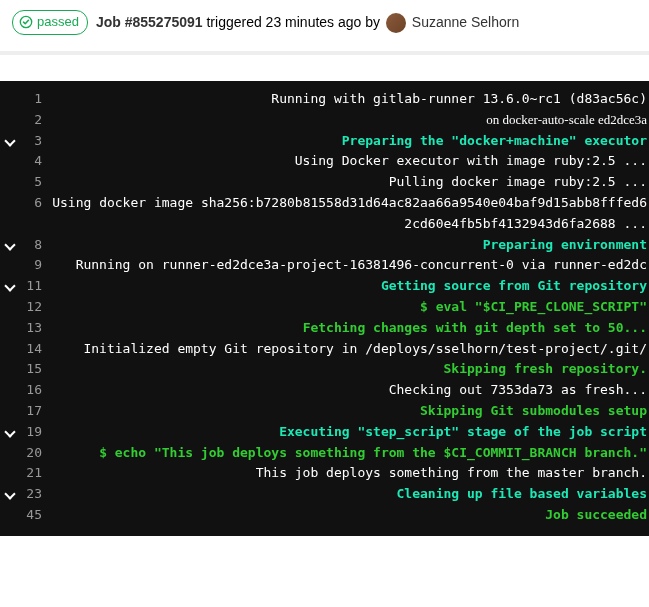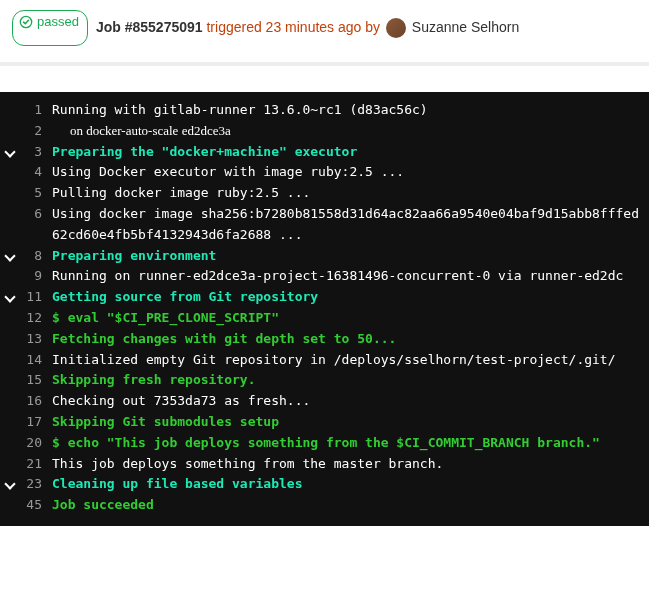--- a/index.html
+++ b/index.html
@@ -16,32 +16,32 @@
     padding: 10px 12px;
     gap: 8px;
   }
   .badge {
     display: inline-flex;
     align-items: center;
     gap: 4px;
     border: 1px solid #1aaa55;
     color: #1aaa55;
     border-radius: 12px;
-    padding: 3px 8px 16px 6px;
+    padding: 3px 8px 5px 6px;
     font-size: 13px;
     font-weight: 500;
   }
   .badge svg { width: 14px; height: 14px; }
   .job-title {
     font-weight: 600;
     color: #333;
     font-size: 14px;
   }
   .job-meta {
-    color: #c2410c;
+    color: #000000;
     font-size: 14px;
   }
   .avatar {
     width: 20px;
     height: 20px;
     border-radius: 50%;
     background: linear-gradient(135deg, #8b5a3c 0%, #6b4226 100%);
     display: inline-block;
     vertical-align: middle;
     margin: 0 2px;
@@ -83,22 +83,23 @@
     flex: 0 0 32px;
     text-align: right;
     color: #999;
     padding-right: 10px;
     user-select: none;
   }
   .content {
     flex: 1;
     white-space: pre-wrap;
     word-break: break-all;
-    padding-right: 8px;
+    padding-right: 2px;
     overflow: hidden;
+    text-align: right;
   }
   .white { color: #fff; }
   .cyan { color: #1de9b6; font-weight: bold; }
   .green { color: #32cd32; font-weight: bold; }
   .indent { padding-left: 18px; font-family: Liberation Serif, serif; }
   .chev::before {
     content: "";
     display: inline-block;
     width: 6px;
     height: 6px;
@@ -138,17 +139,18 @@
     <div class="line"><span class="arrow-col"></span><span class="lineno">6</span><span class="content white">Using docker image sha256:b7280b81558d31d64ac82aa66a9540e04baf9d15abb8fffed62cd60e4fb5bf4132943d6fa2688 ...</span></div>
     <div class="line"><span class="arrow-col"><span class="chev"></span></span><span class="lineno">8</span><span class="content cyan">Preparing environment</span></div>
     <div class="line"><span class="arrow-col"></span><span class="lineno">9</span><span class="content white">Running on runner-ed2dce3a-project-16381496-concurrent-0 via runner-ed2dc</span></div>
     <div class="line"><span class="arrow-col"><span class="chev"></span></span><span class="lineno">11</span><span class="content cyan">Getting source from Git repository</span></div>
     <div class="line"><span class="arrow-col"></span><span class="lineno">12</span><span class="content green">$ eval "$CI_PRE_CLONE_SCRIPT"</span></div>
     <div class="line"><span class="arrow-col"></span><span class="lineno">13</span><span class="content green">Fetching changes with git depth set to 50...</span></div>
     <div class="line"><span class="arrow-col"></span><span class="lineno">14</span><span class="content white">Initialized empty Git repository in /deploys/sselhorn/test-project/.git/</span></div>
     <div class="line"><span class="arrow-col"></span><span class="lineno">15</span><span class="content green">Skipping fresh repository.</span></div>
     <div class="line"><span class="arrow-col"></span><span class="lineno">16</span><span class="content white">Checking out 7353da73 as fresh...</span></div>
     <div class="line"><span class="arrow-col"></span><span class="lineno">17</span><span class="content green">Skipping Git submodules setup</span></div>
+    <div class="line"><span class="arrow-col"><span class="chev"></span></span><span class="lineno">19</span><span class="content cyan">Executing "step_script" stage of the job script</span></div>
     <div class="line"><span class="arrow-col"></span><span class="lineno">20</span><span class="content green">$ echo "This job deploys something from the $CI_COMMIT_BRANCH branch."</span></div>
     <div class="line"><span class="arrow-col"></span><span class="lineno">21</span><span class="content white">This job deploys something from the master branch.</span></div>
     <div class="line"><span class="arrow-col"><span class="chev"></span></span><span class="lineno">23</span><span class="content cyan">Cleaning up file based variables</span></div>
     <div class="line"><span class="arrow-col"></span><span class="lineno">45</span><span class="content green">Job succeeded</span></div>
   </div>
 
 </body></html>

